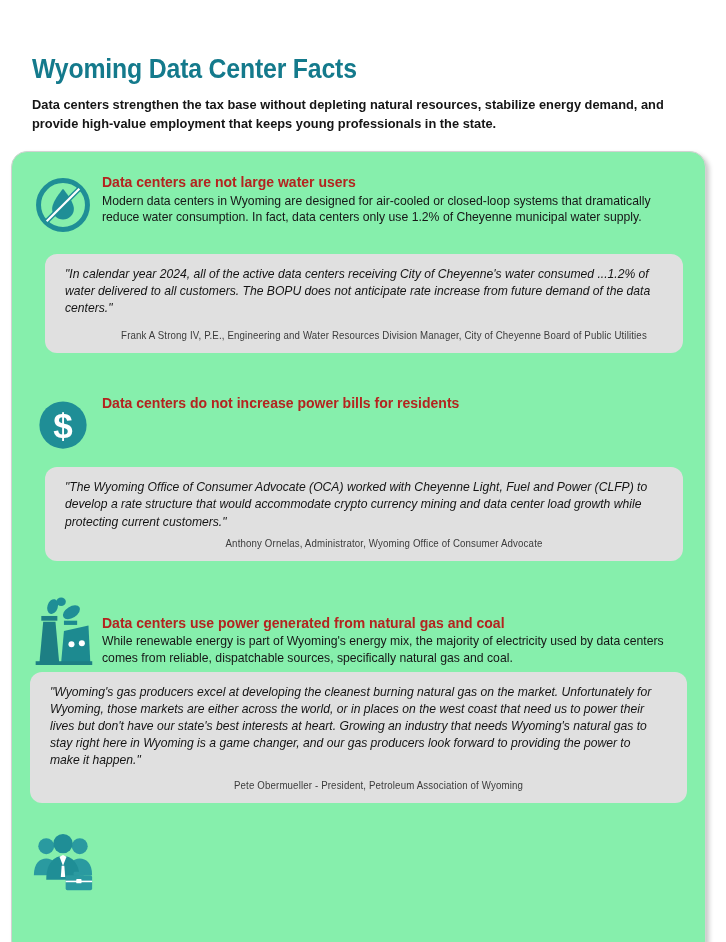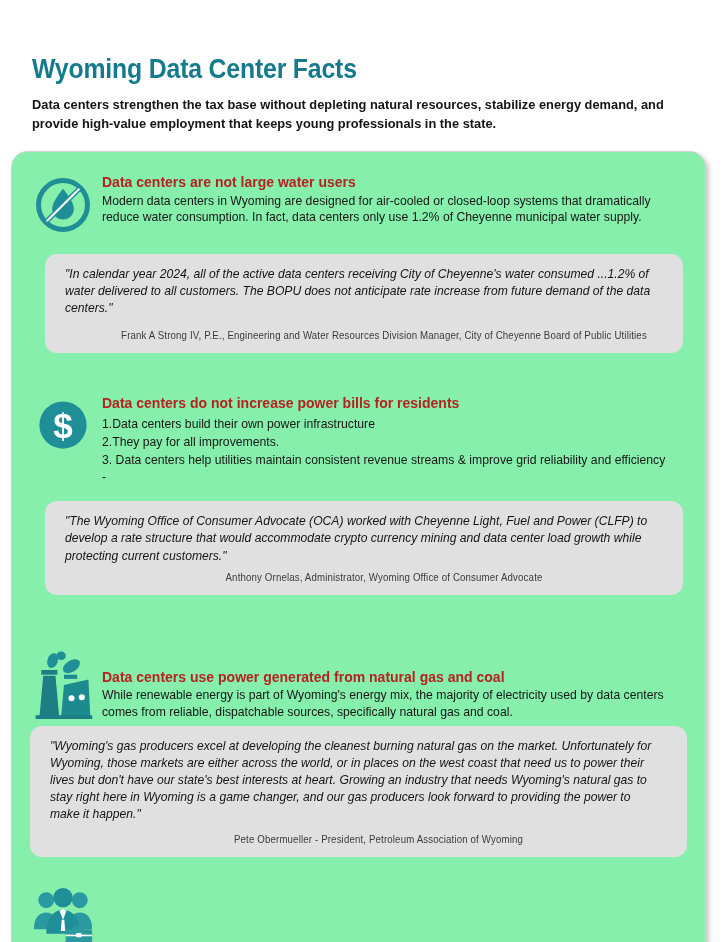--- a/index.html
+++ b/index.html
@@ -212,34 +212,29 @@
       <div class="section" style="padding-top:42px;">
         <div class="fact-row">
           <div class="icon-cell">
             <svg class="ico" width="56" height="56" viewBox="0 0 64 64">
               <circle cx="32" cy="32" r="27" fill="#1f8e96"></circle>
               <text x="32" y="47" font-family="'Liberation Sans', sans-serif" font-size="40" font-weight="bold" fill="#ffffff" text-anchor="middle">$</text>
             </svg>
           </div>
           <div class="text-cell">
             <div class="fact-title" style="margin-bottom:3px;">Data centers do not increase power bills for residents</div>
-            <ul class="fact-list">
-              <li>1.Data centers build their own power infrastructure</li>
-              <li>2.They pay for all improvements.</li>
-              <li>3. Data centers help utilities maintain consistent revenue streams &amp; improve grid reliability and efficiency -</li>
-            </ul>
           </div>
         </div>
         <div class="quote-box" style="margin-top:14px;">
           <p class="quote-text">"The Wyoming Office of Consumer Advocate (OCA) worked with Cheyenne Light, Fuel and Power (CLFP) to develop a rate structure that would accommodate crypto currency mining and data center load growth while protecting current customers."</p>
           <div class="quote-attrib right-ish" style="margin-top:7px;">Anthony Ornelas, Administrator, Wyoming Office of Consumer Advocate</div>
         </div>
       </div>
 
-      <div class="section" style="padding-top:56px;">
+      <div class="section" style="padding-top:36px;">
         <div class="fact-row">
           <div class="icon-cell" style="padding-top:0;">
             <svg class="ico" width="66" height="70" viewBox="0 0 70 74">
 
               <ellipse cx="24" cy="10" rx="5.5" ry="8" fill="#1f8e96" transform="rotate(18 24 10)"></ellipse>
               <ellipse cx="33" cy="5" rx="5" ry="4.5" fill="#1f8e96"></ellipse>
               <ellipse cx="44" cy="16" rx="10" ry="6" fill="#1f8e96" transform="rotate(-32 44 16)"></ellipse>
 
               <path d="M10 70 L14 26 L27 26 L31 70 Z" fill="#1d7f84"></path>
               <rect x="12" y="20" width="17" height="5" fill="#1d7f84"></rect>

